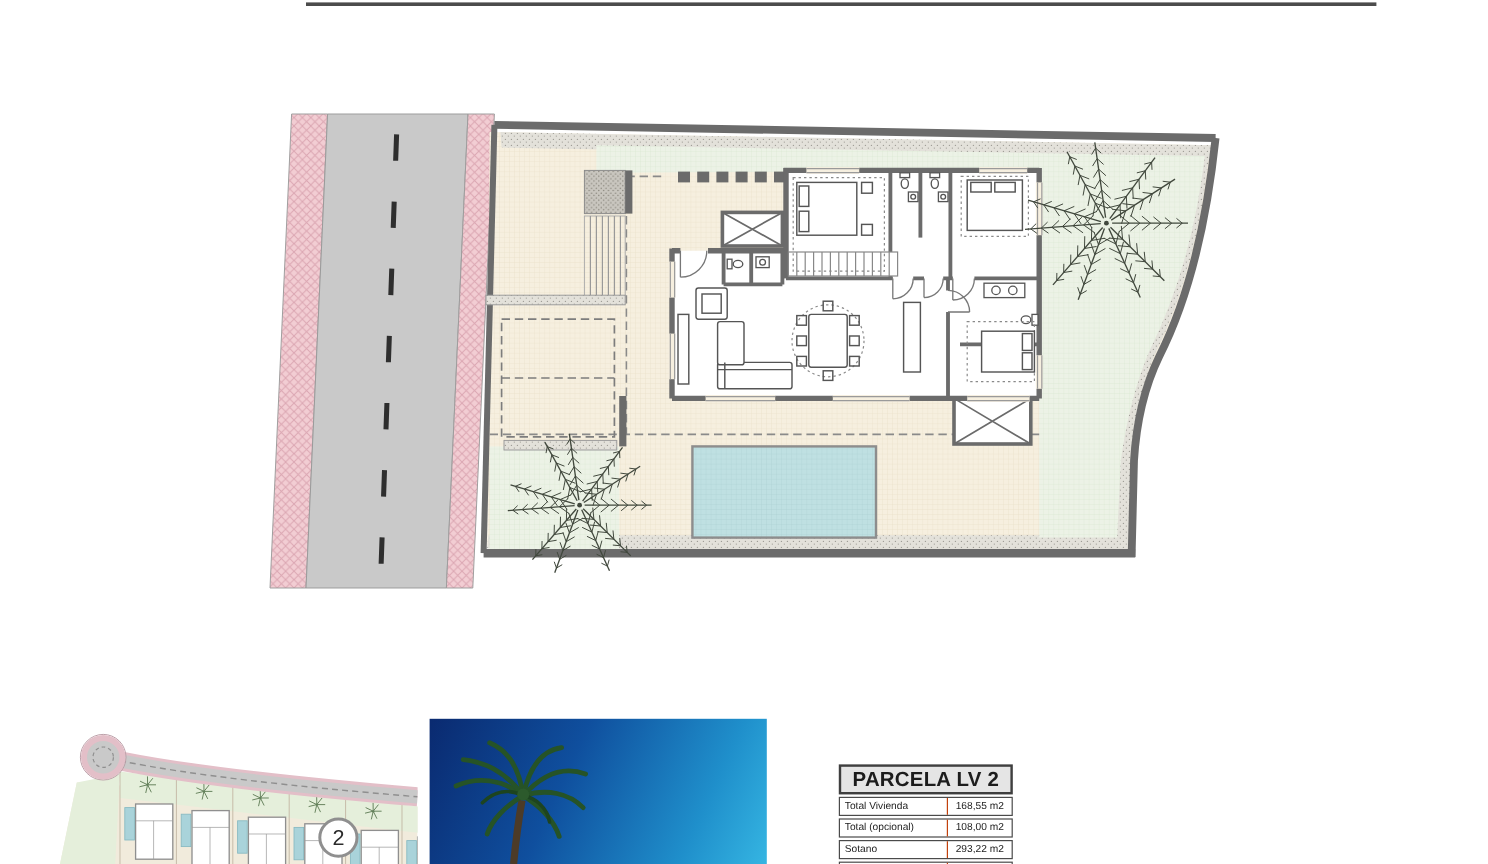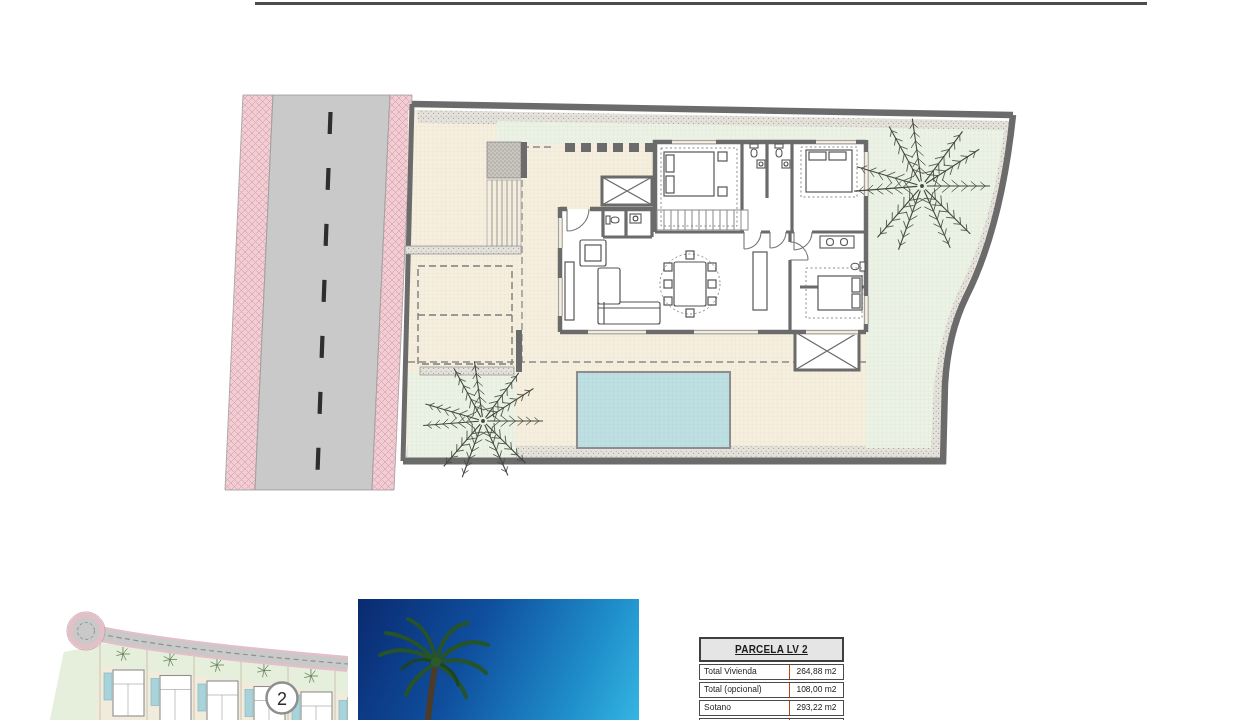--- a/index.html
+++ b/index.html
@@ -7,21 +7,21 @@
         font-family:"Liberation Sans",sans-serif;}
   .toprule{position:absolute;left:255px;top:2px;width:892px;height:3px;background:#4c4c4c;}
   svg.plan{position:absolute;left:0;top:0;}
   svg text{font-family:"Liberation Sans",sans-serif;}
   
   .photo{position:absolute;left:358px;top:599px;width:281px;height:121px;
          background:linear-gradient(115deg,#0a2a70 0%,#0f4f9e 40%,#1f8fcb 78%,#35b5e2 100%);}
   
   .ptable{position:absolute;left:699px;top:637px;width:145px;color:#1c1c1c;}
   .thead{height:21px;border:2px solid #3f3f3f;background:#e5e5e5;display:flex;
-         align-items:center;justify-content:center;font-weight:bold;font-size:10px;letter-spacing:.2px;text-decoration:underline;}
+         align-items:center;justify-content:center;font-weight:bold;font-size:17px;letter-spacing:.2px;}
   .trow{height:14px;margin-top:2px;border:1px solid #4a4a4a;display:flex;background:#fff;}
   .tlabel{width:85px;border-right:1px solid #c2410c;font-size:8.5px;padding:1px 0 0 4px;}
   .tval{flex:1;text-align:center;font-size:8.5px;padding-top:1px;}
 </style>
 </head>
 <body>
 
 <div class="page">
   <div class="toprule"></div>
 
@@ -652,21 +652,21 @@
         <path d="M78,64 C88,66 98,74 100,86"></path>
       </g>
       <circle cx="78" cy="63" r="5" fill="#2c5a2c"></circle>
     </svg>
   </div>
 
   <div class="ptable">
     <div class="thead">PARCELA LV 2</div>
     <div class="trow">
       <div class="tlabel">Total Vivienda</div>
-      <div class="tval">264,88 m2</div>
+      <div class="tval">168,55 m2</div>
     </div>
     <div class="trow">
       <div class="tlabel">Total (opcional)</div>
       <div class="tval">108,00 m2</div>
     </div>
     <div class="trow">
       <div class="tlabel">Sotano</div>
       <div class="tval">293,22 m2</div>
     </div>
     <div class="trow">

